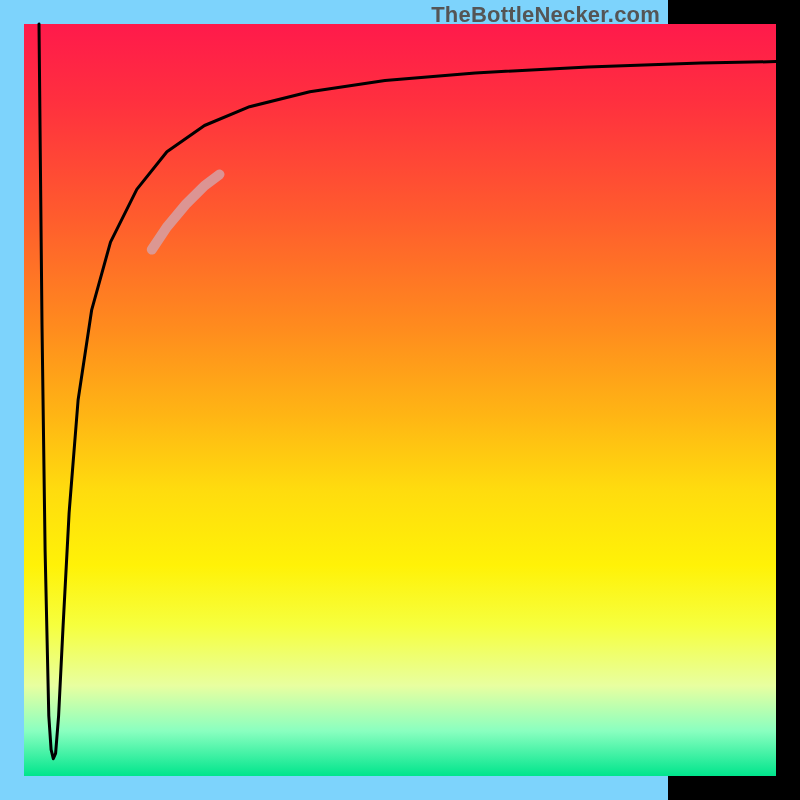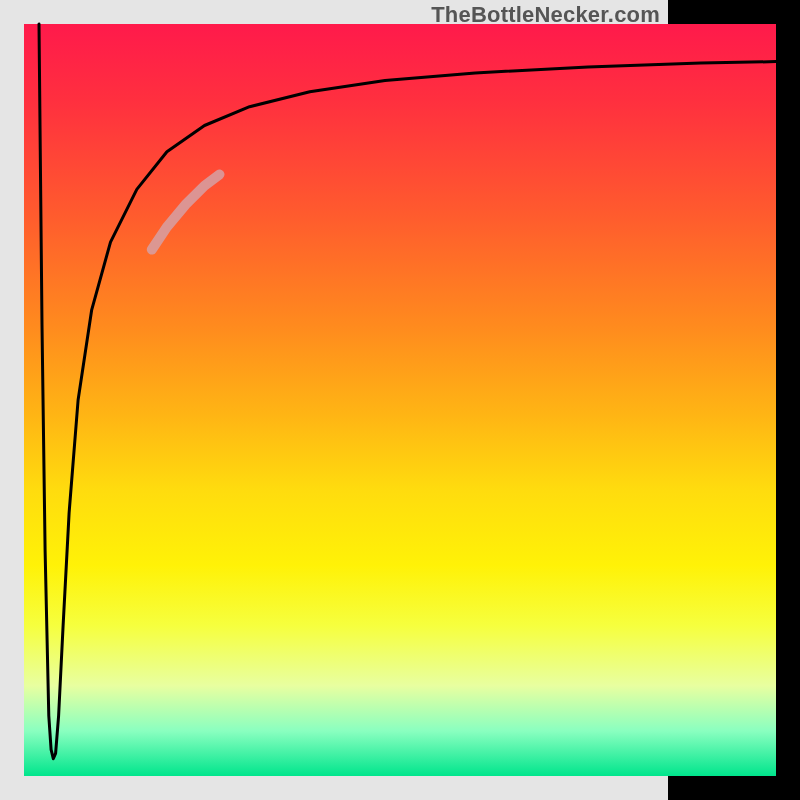--- a/index.html
+++ b/index.html
@@ -8,21 +8,21 @@
     width: 800px;
     height: 800px;
     background: #000;
     font-family: Arial, Helvetica, sans-serif;
     overflow: hidden;
   }
   .frame {
     position: relative;
     width: 668px;
     height: 800px;
-    background: #e5e5e5;
+    background: #7dd3fc;
   }
   .watermark {
     position: absolute;
     top: 2px;
     right: 8px;
     color: #555;
     font-size: 22px;
     font-weight: 600;
     letter-spacing: 0.2px;
     user-select: none;

